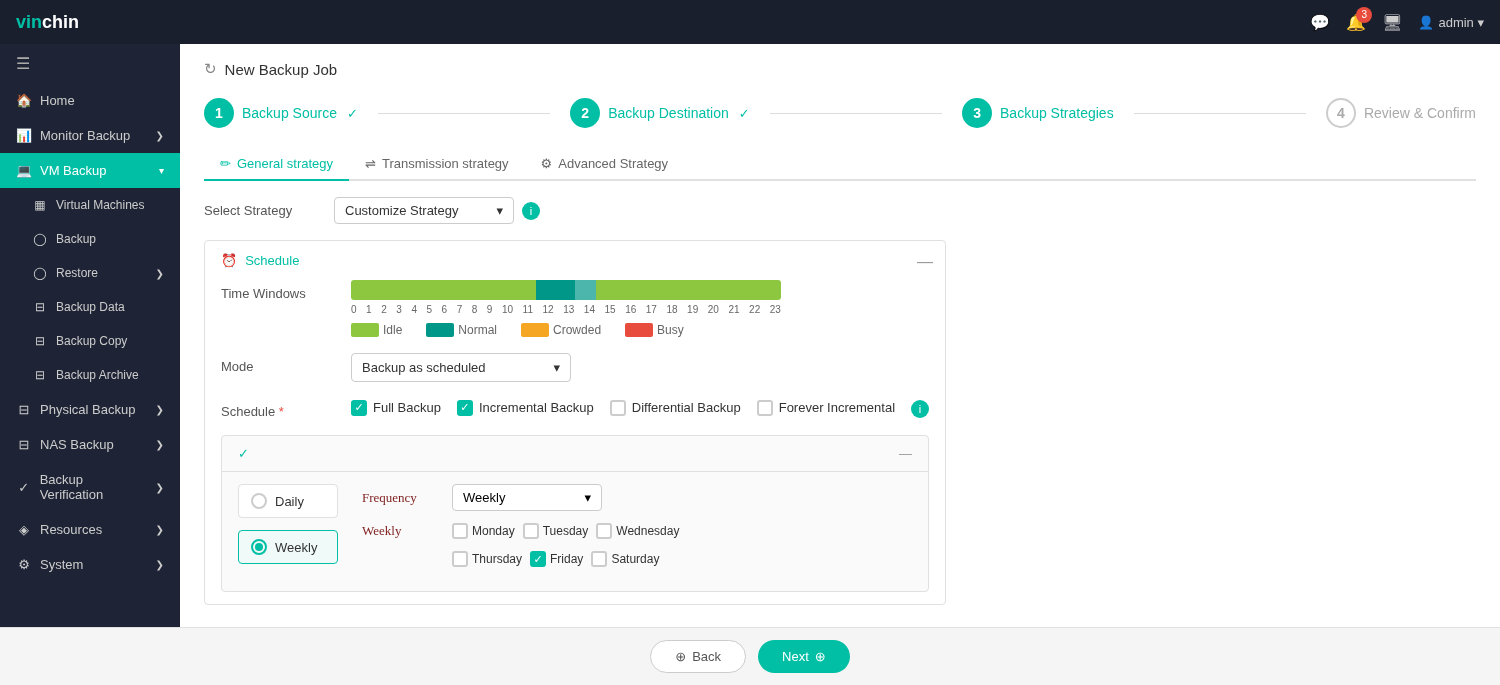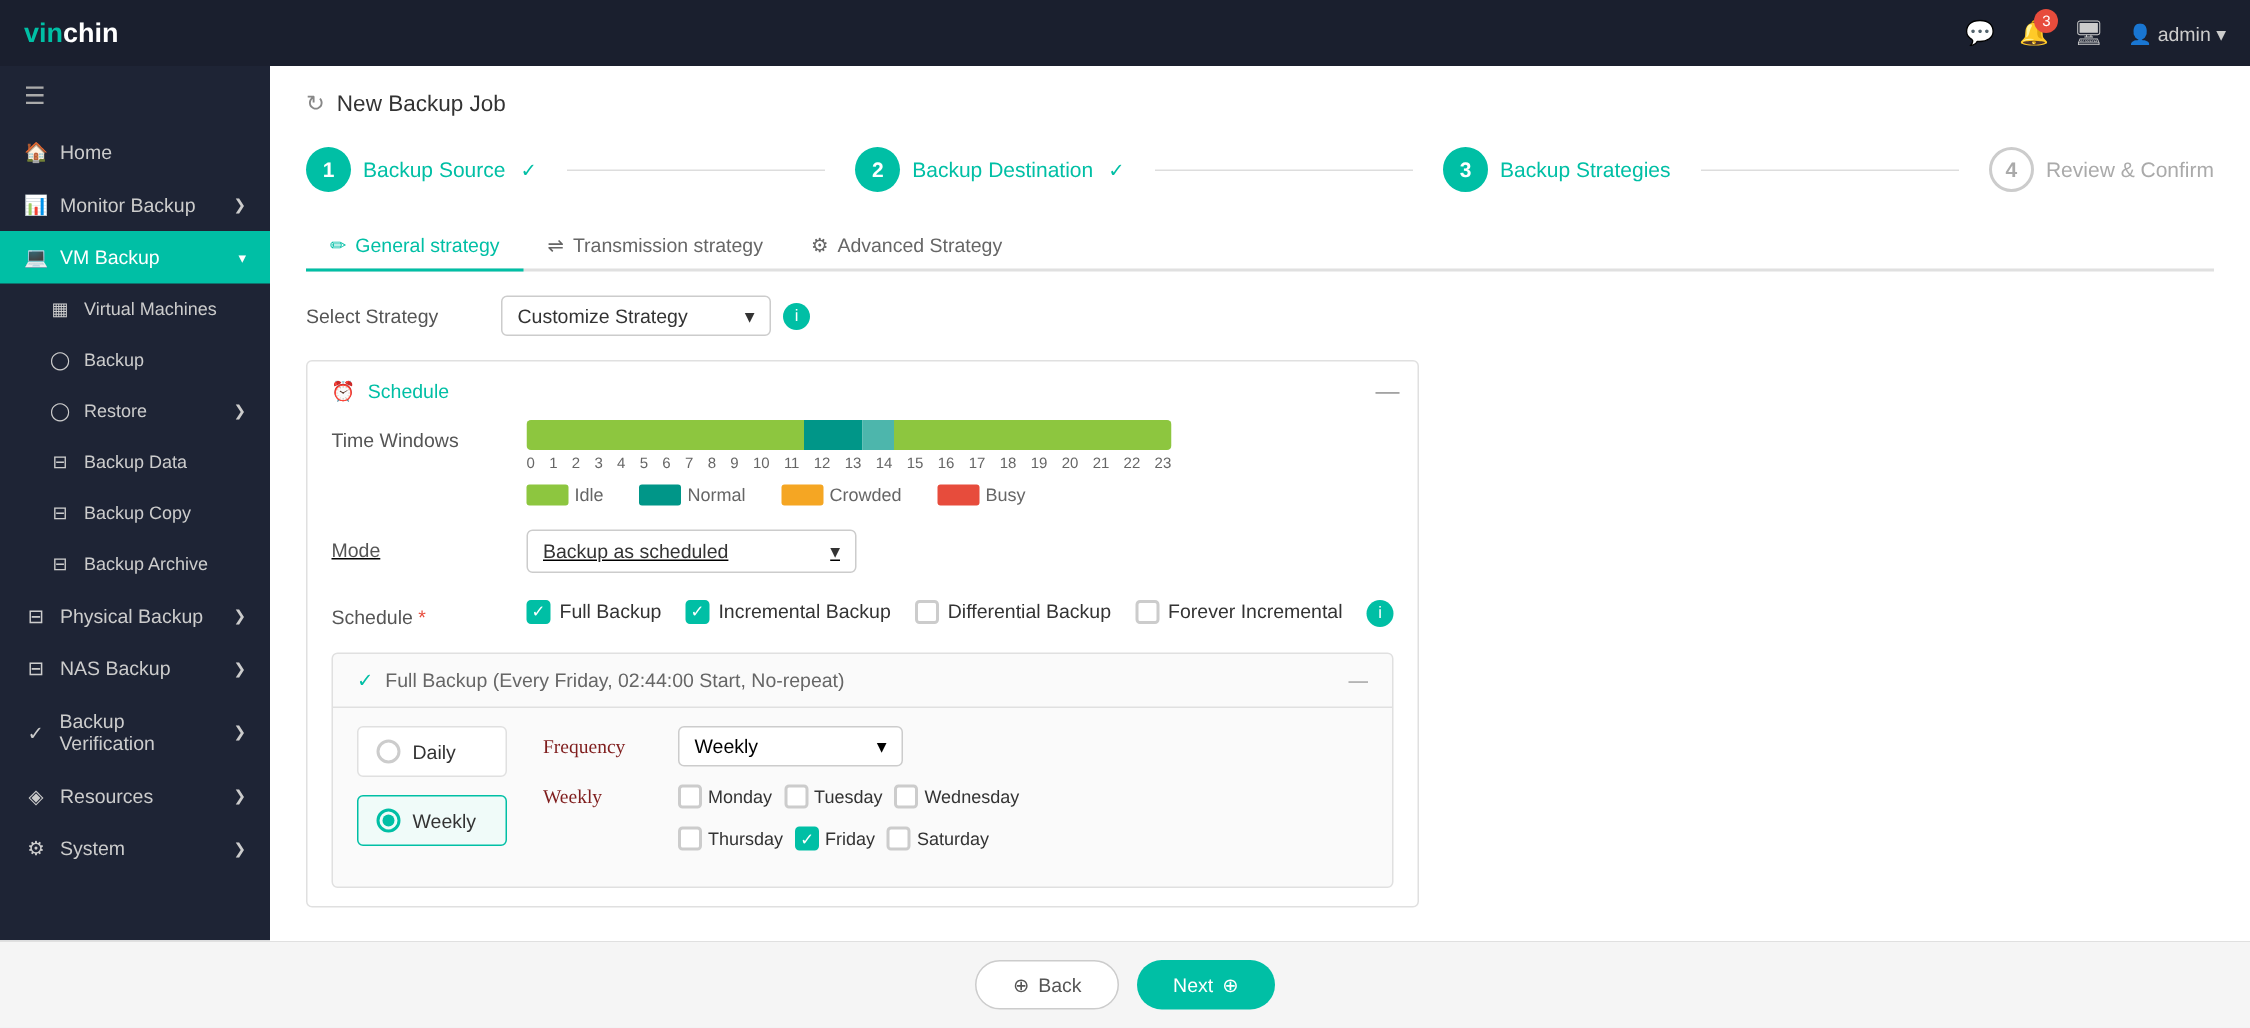--- a/index.html
+++ b/index.html
@@ -329,21 +329,21 @@
                   <span>Crowded</span>
                 </div>
                 <div class="tw-legend-item">
                   <div class="tw-legend-color" style="background:#e74c3c;"></div>
                   <span>Busy</span>
                 </div>
               </div>
             </div>
           </div>
 
-          <div class="form-row" style="margin-top:12px;text-decoration:underline;">
+          <div class="form-row" style="margin-top:12px;">
             <div class="form-label">Mode</div>
             <div class="mode-select">
               <span>Backup as scheduled</span>
               <span>▾</span>
             </div>
           </div>
 
           <div class="form-row" style="margin-top:12px; align-items:center;">
             <div class="form-label required">Schedule</div>
             <div class="checkbox-group">
@@ -363,21 +363,20 @@
                 <div class="custom-checkbox"></div>
                 <span>Forever Incremental</span>
               </label>
               <div class="info-icon">i</div>
             </div>
           </div>
 
           <div class="backup-sub-box" style="margin-top:8px;">
             <div class="backup-sub-header">
               <span class="backup-sub-header-check">✓</span>
-              <span>Full Backup (Every Friday, 02:44:00 Start, No-repeat)</span>
               <span class="backup-sub-minus">—</span>
             </div>
             <div class="backup-sub-content">
 
               <div class="radio-group">
                 <div class="radio-item">
                   <div class="custom-radio"></div>
                   <span>Daily</span>
                 </div>
                 <div class="radio-item selected">

